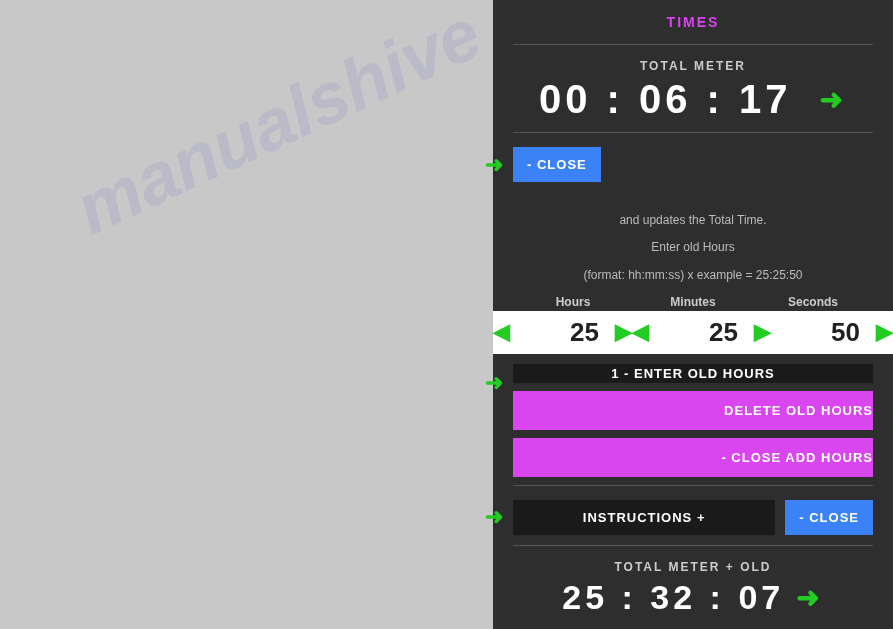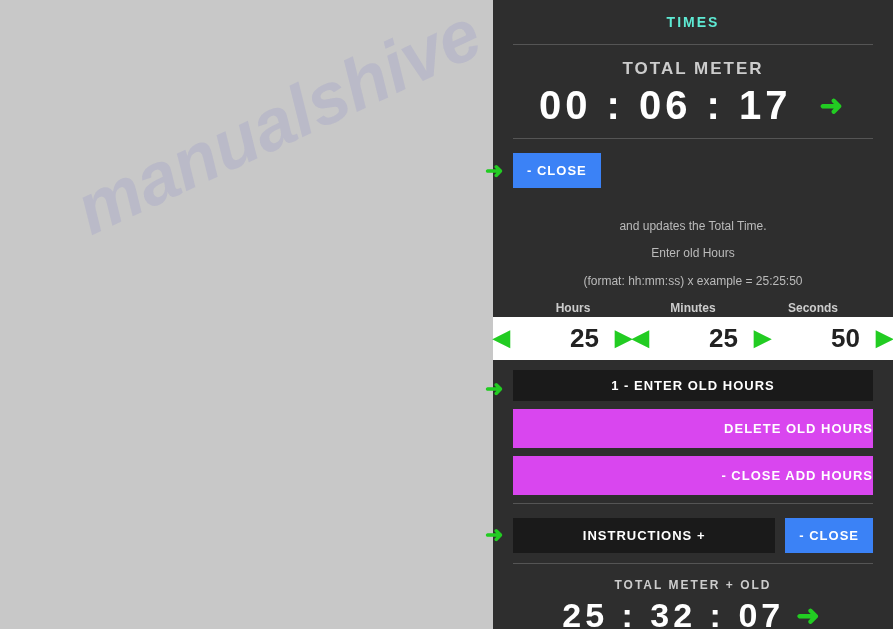--- a/index.html
+++ b/index.html
@@ -38,42 +38,42 @@
       display: flex;
       flex-direction: column;
       align-items: center;
       z-index: 1;
     }
 
     .panel-title {
       font-size: 14px;
       font-weight: bold;
       letter-spacing: 2px;
-      color: #5eead4;
+      color: #d946ef;
       padding: 14px 0 10px 0;
       text-align: center;
       width: 100%;
     }
 
     .divider {
       width: 90%;
       border: none;
       border-top: 1px solid #555;
       margin: 4px auto;
     }
 
     .total-meter-section {
       width: 100%;
       text-align: center;
       padding: 10px 0 6px 0;
       position: relative;
     }
 
     .total-meter-label {
-      font-size: 17px;
+      font-size: 12px;
       font-weight: bold;
       letter-spacing: 2px;
       color: #ccc;
       margin-bottom: 4px;
     }
 
     .total-meter-value {
       font-size: 40px;
       font-weight: bold;
       color: #fff;
@@ -208,21 +208,21 @@
       color: #22cc22;
       font-size: 22px;
       font-weight: bold;
     }
 
     .btn-wide {
       width: 100%;
       background: #1a1a1a;
       color: #fff;
       border: none;
-      padding: 8px 0;
+      padding: 2px 0;
       font-size: 13px;
       font-weight: bold;
       letter-spacing: 1px;
       cursor: pointer;
       text-align: center;
     }
 
     .btn-wide-gray {
       width: 100%;
       background: #d946ef;

